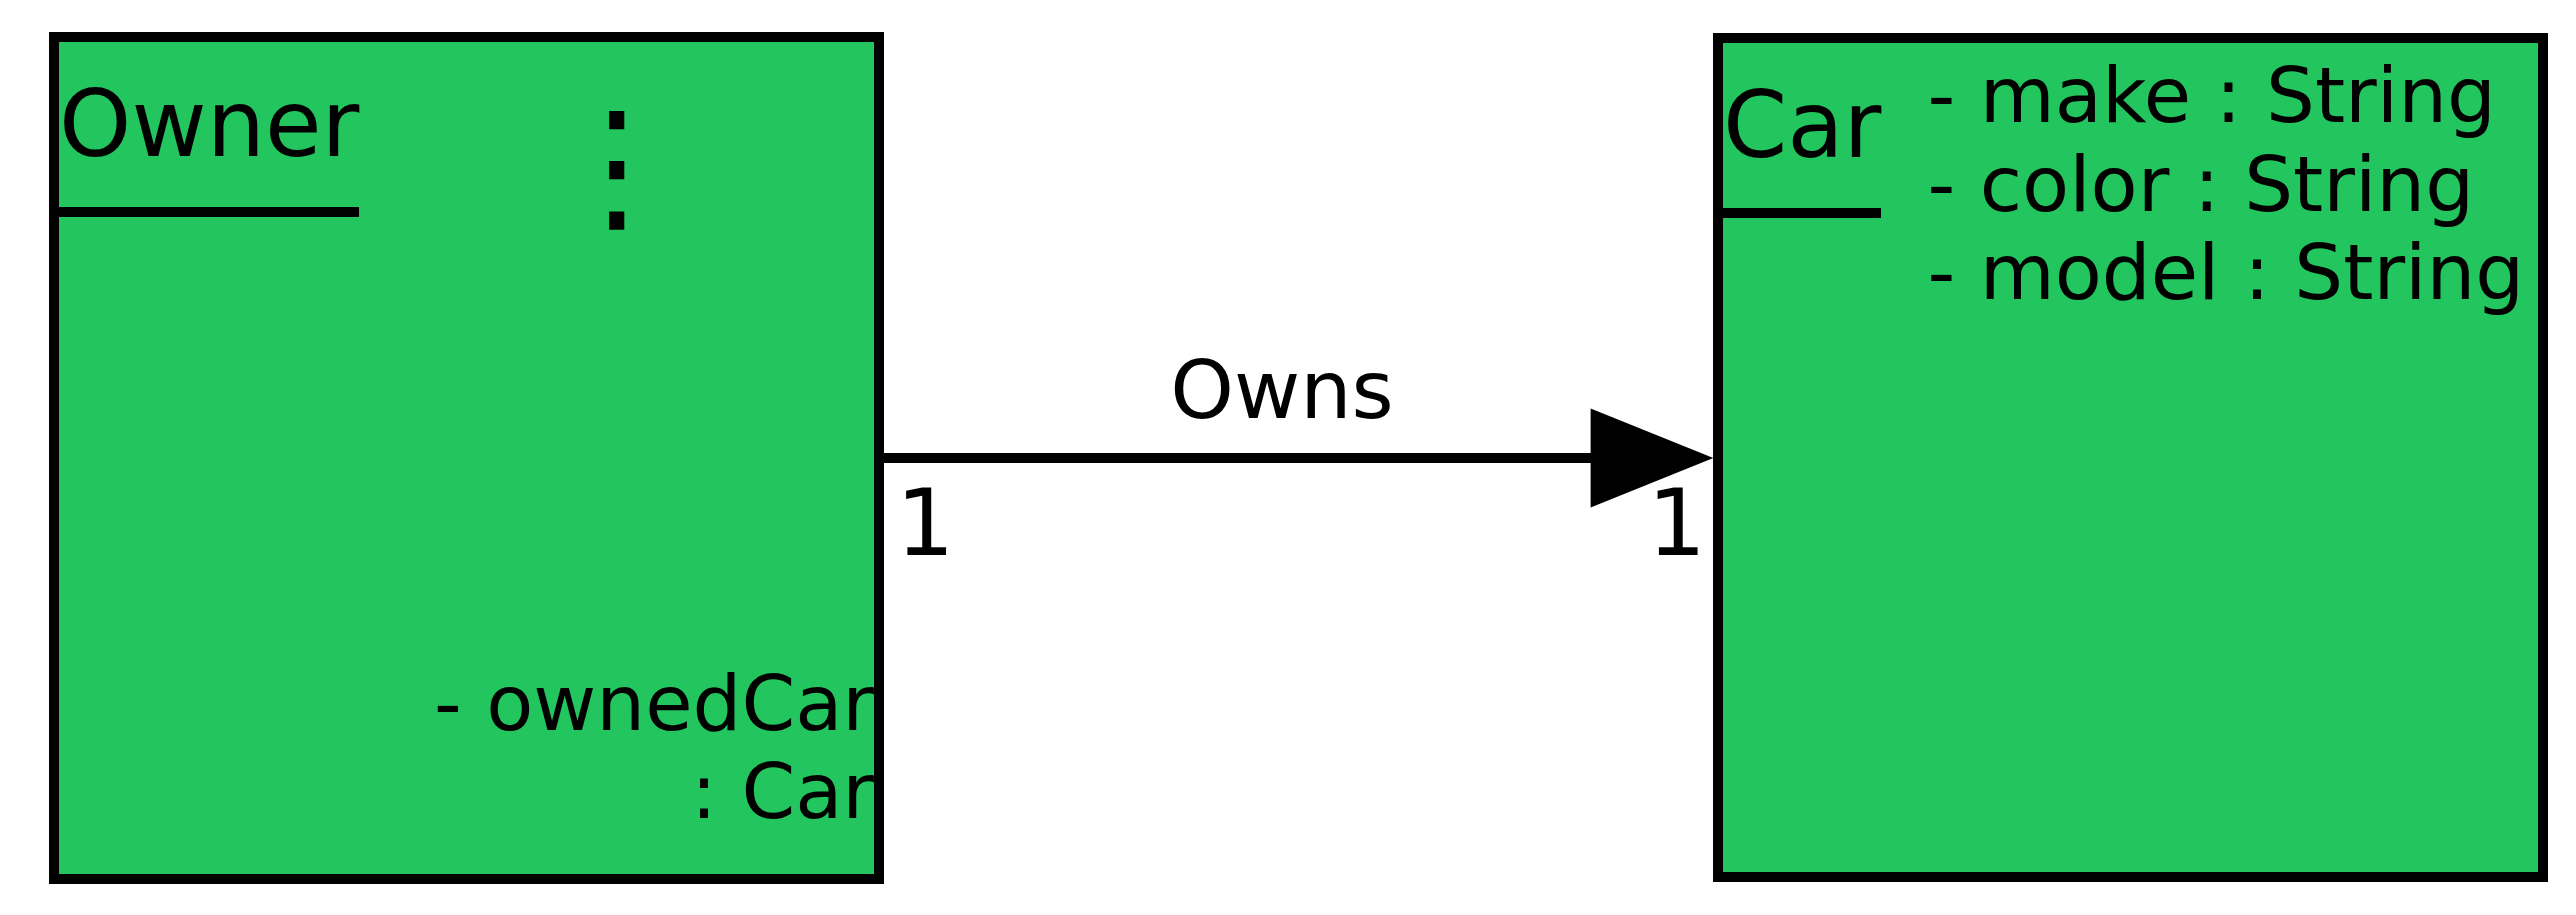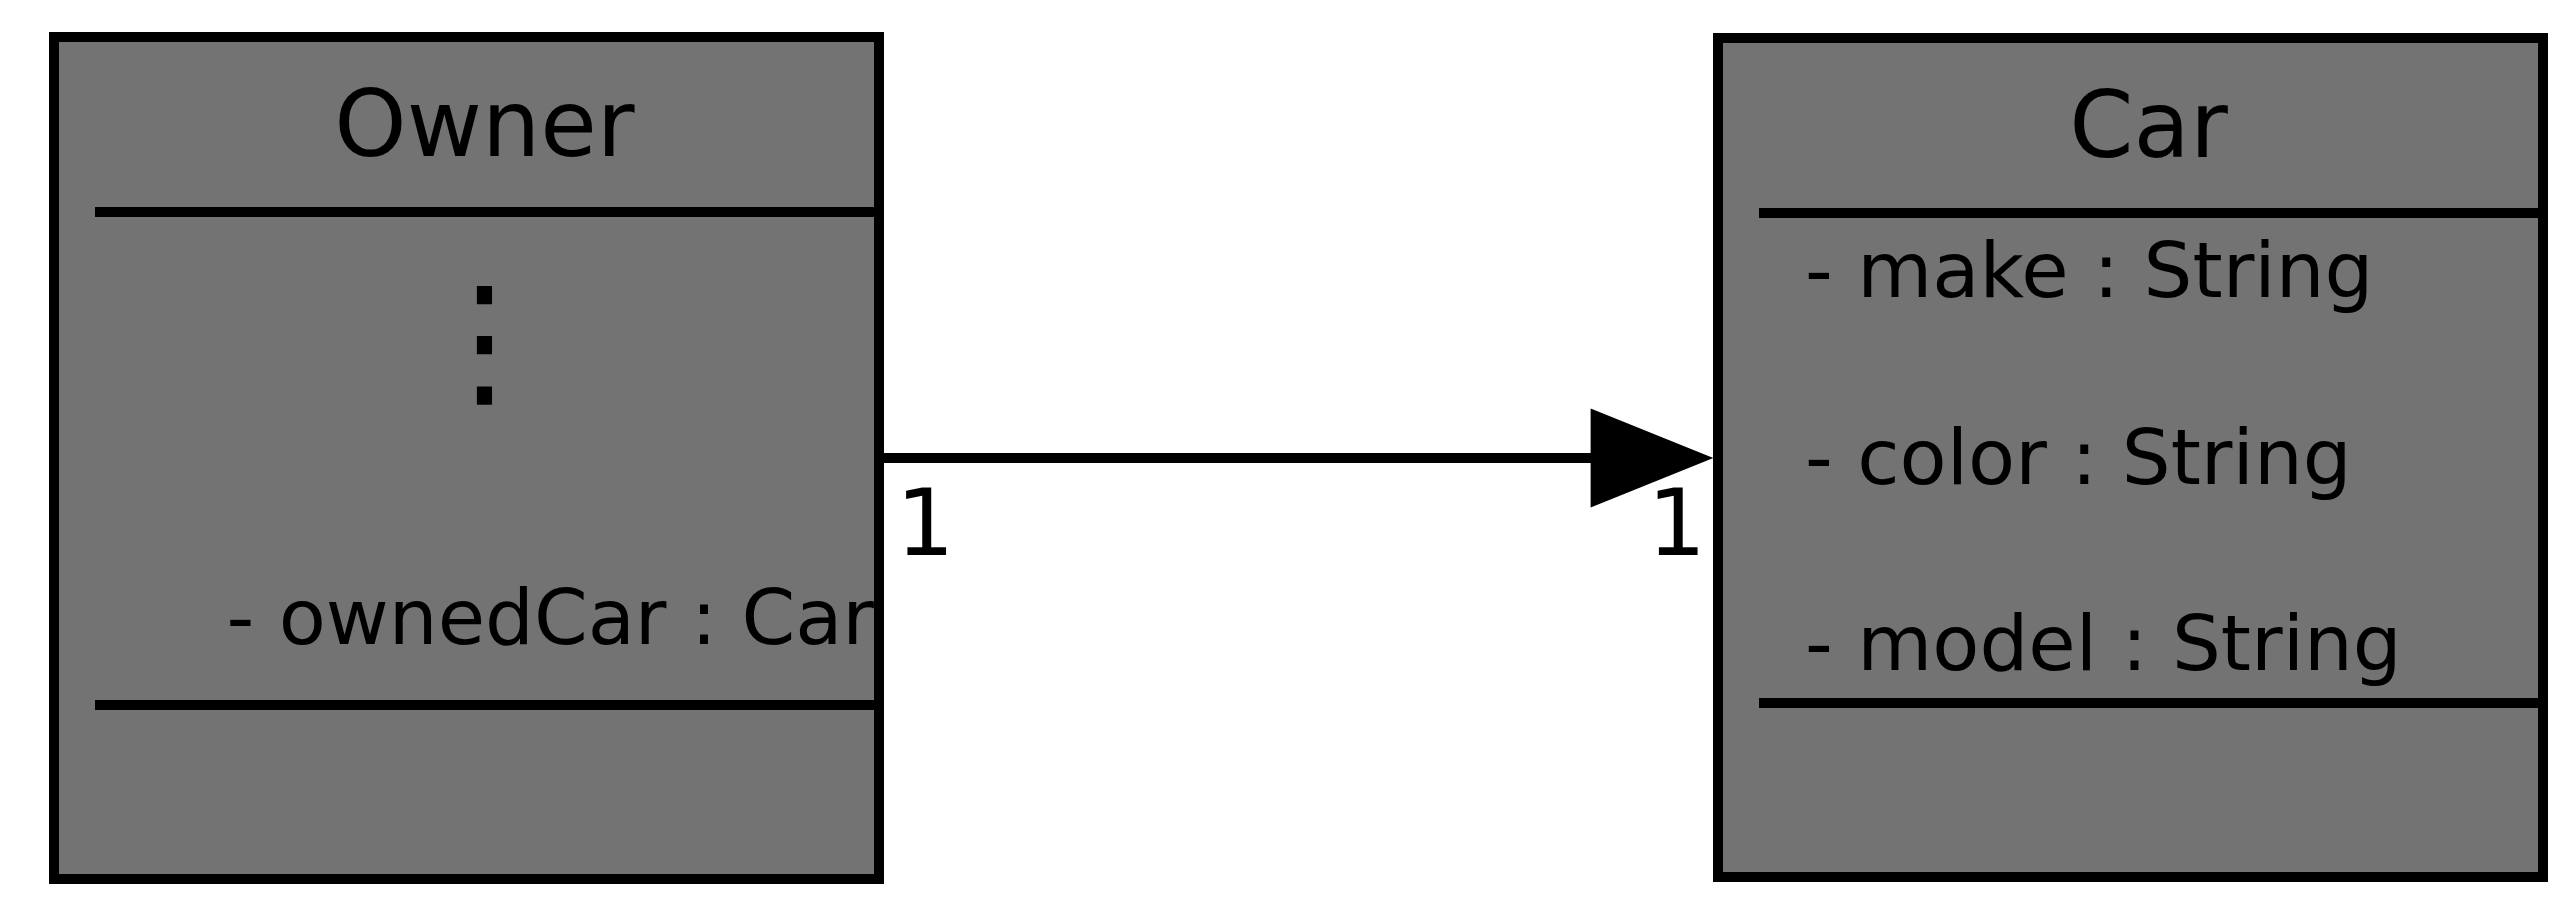--- a/index.html
+++ b/index.html
@@ -9,24 +9,22 @@
   #canvas {
     position: relative;
     width: 2576px;
     height: 916px;
     background: #ffffff;
   }
 
   .class-box {
     position: absolute;
     border: 10px solid #000;
-    background: #737373;
+    background: #22c55e;
     display: flex;
-    flex-direction: column;
-    padding-left: 36px;
   }
   #owner-box { left: 49px;  top: 32px; width: 835px; height: 852px; }
   #car-box   { left: 1713px; top: 33px; width: 835px; height: 849px; }
 
   .title-compartment {
     height: 175px;
     border-bottom: 10px solid #000;
     display: flex;
     align-items: center;
     justify-content: center;
@@ -50,21 +48,21 @@
     letter-spacing: 0;
   }
   #owner-attrs .attr-line {
     margin-top: auto;
     margin-bottom: 37px;
     padding-left: 48px;
     text-align: right;
   }
 
   #car-attrs {
-    justify-content: space-between;
+    justify-content: flex-start;
     padding: 9.2px 9.2px 9.2px 46px;
   }
 
   .methods-compartment {
     height: 174px;
     border-top: 10px solid #000;
   }
 
   
   #association-svg {
@@ -113,19 +111,20 @@
       <div class="attr-line">- model : String</div>
     </div>
     <div class="methods-compartment"></div>
   </div>
 
   <svg id="association-svg" viewBox="0 0 2813 1000" xmlns="http://www.w3.org/2000/svg" aria-hidden="true">
     <line x1="958" y1="500" x2="1748" y2="500" stroke="#000000" stroke-width="11"></line>
     <polygon points="1737,446 1737,554 1871,500" fill="#000000"></polygon>
   </svg>
 
+  <div class="assoc-label">Owns</div>
 
   <div id="source-multiplicity" class="multiplicity">1</div>
 
   <div id="target-multiplicity" class="multiplicity">1</div>
 
 </div>
 
 
 </body></html>

